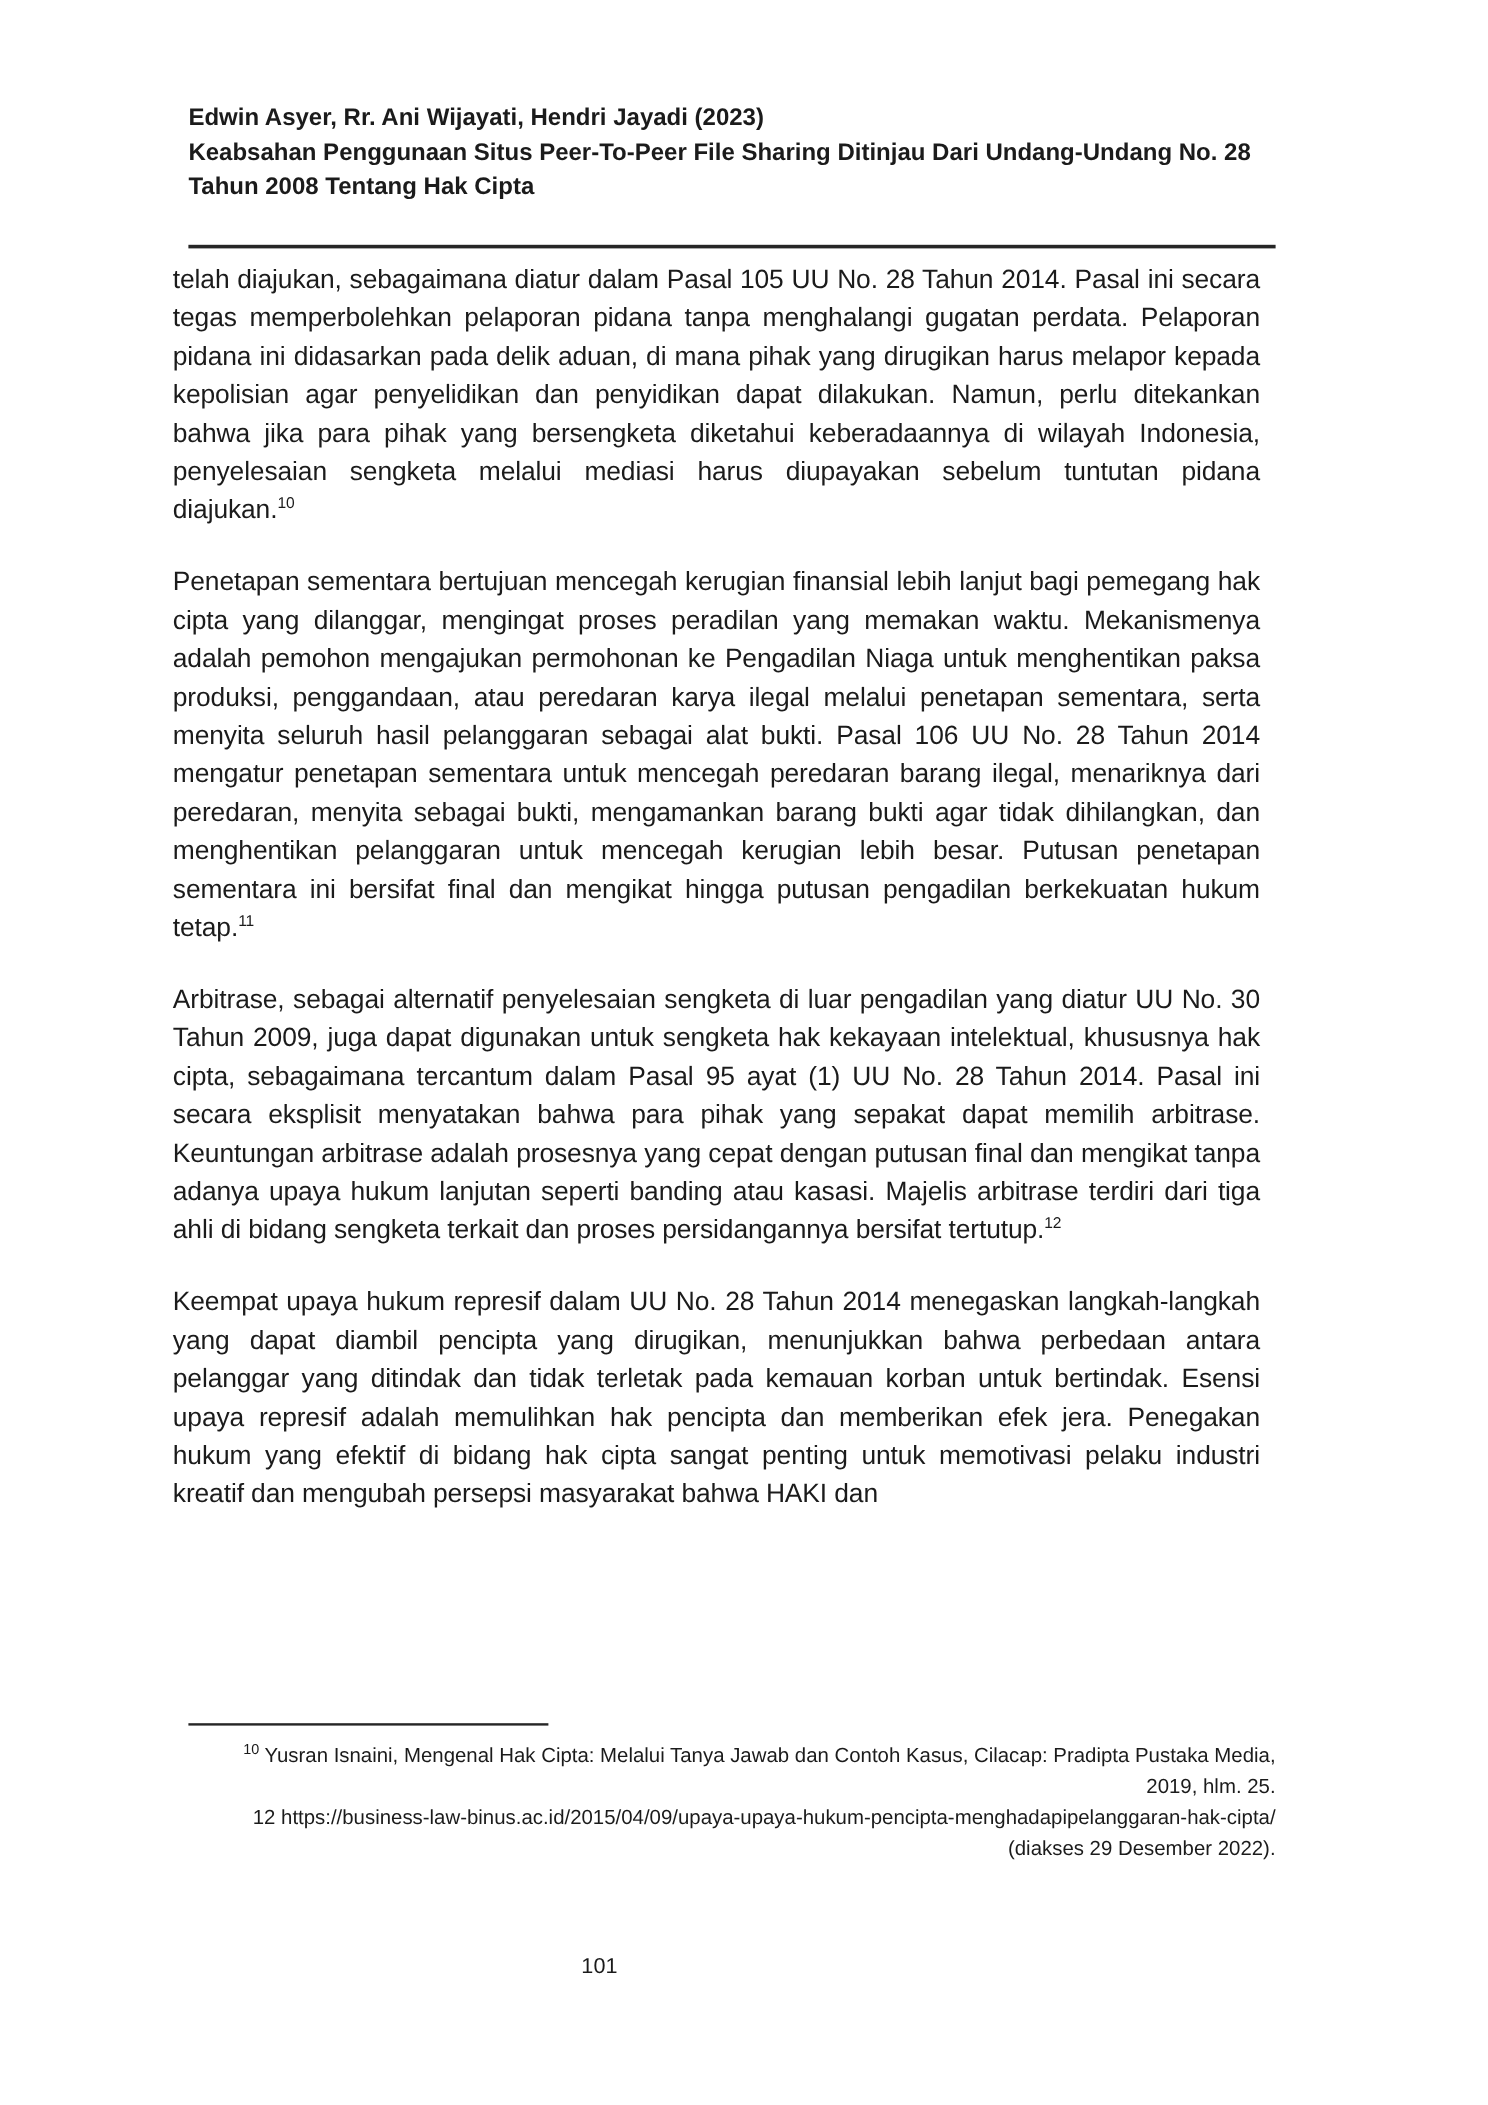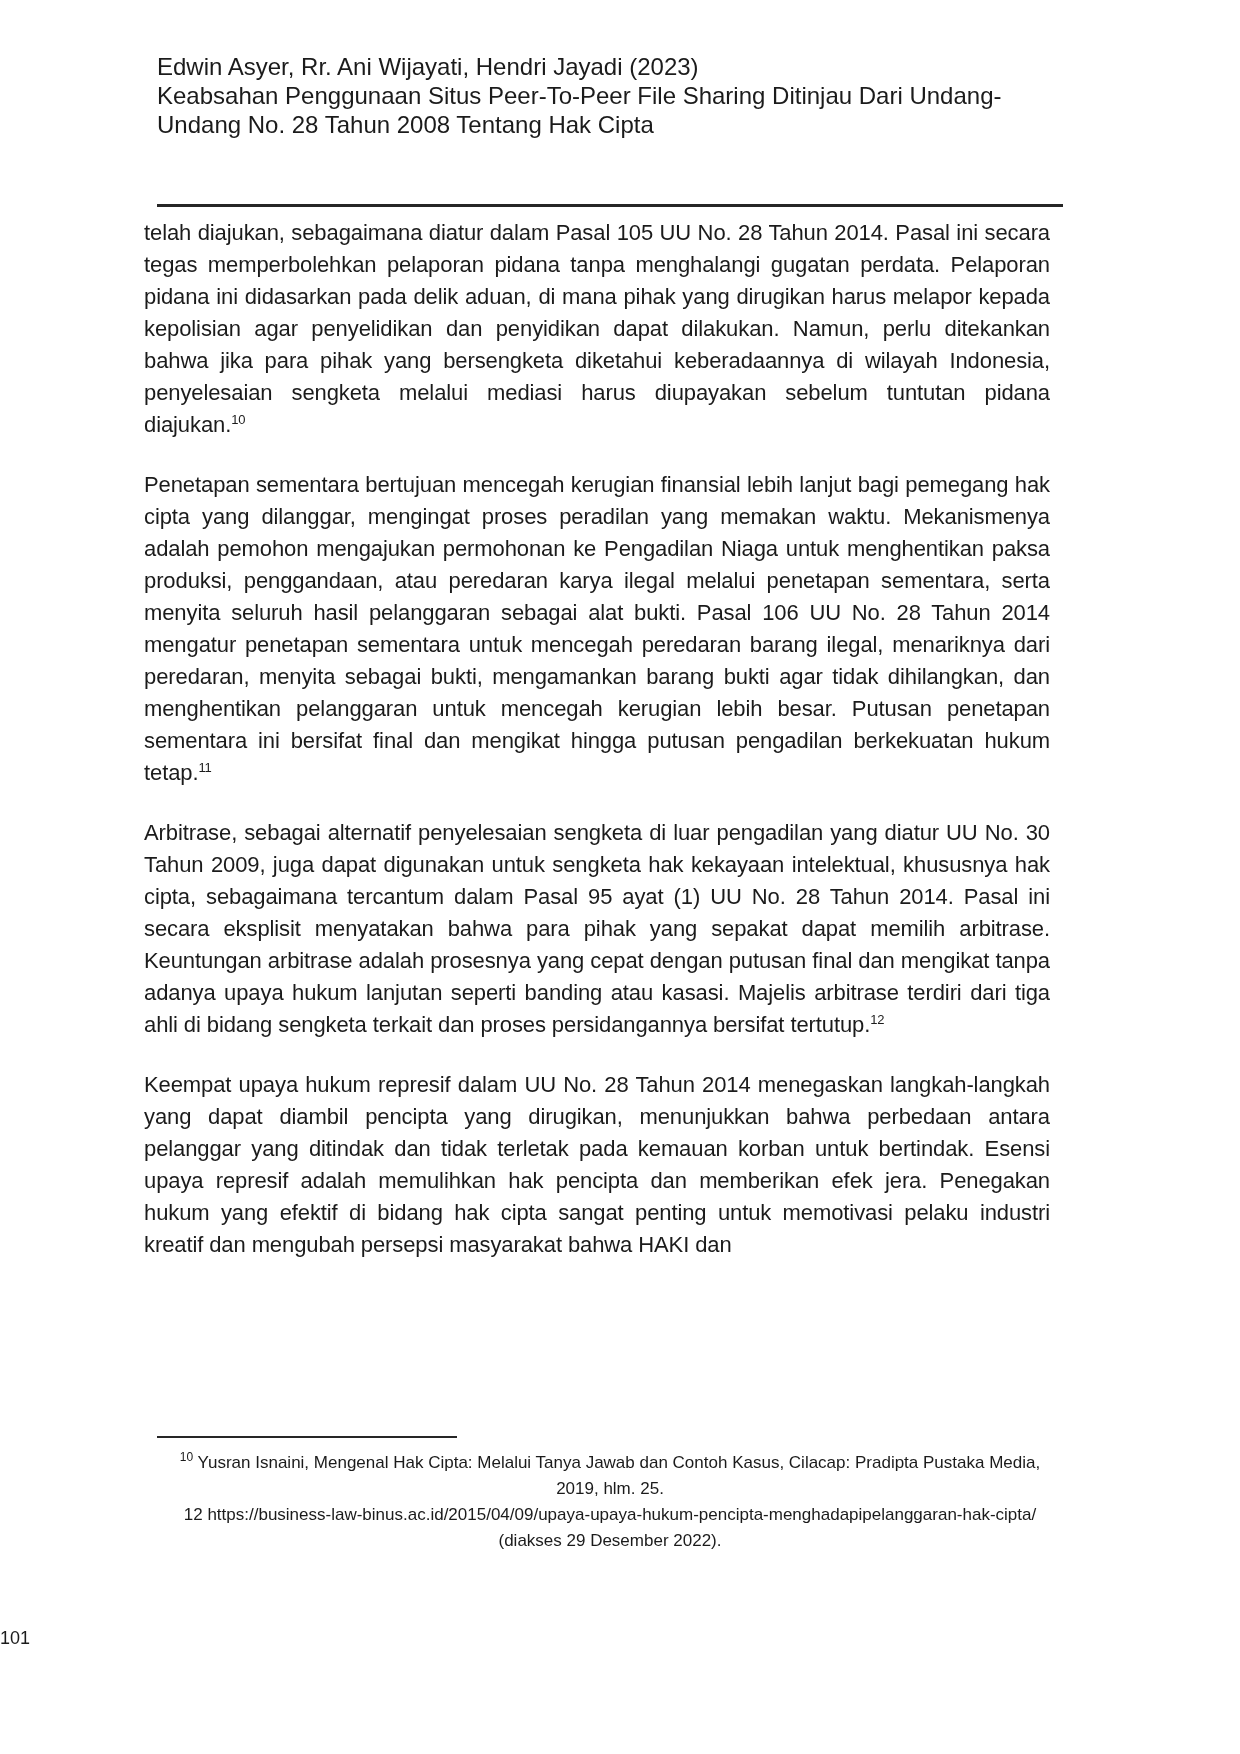--- a/index.html
+++ b/index.html
@@ -13,25 +13,25 @@
     position:relative;
     width:1240px;
     height:1754px;
     background:var(--bg-color);
     font-family:"Liberation Sans", sans-serif;
     color:var(--text-color);
     overflow:hidden;
   }
   .doc-header{
     position:absolute;
-    top:52px;
+    top:84px;
     left:157px;
     width:906px;
-    font-size:24px;
-    font-weight:normal;
+    font-size:20px;
+    font-weight:bold;
     line-height:29px;
   }
   .doc-header .hline{ margin:0; }
   .header-rule{
     position:absolute;
     top:204px;
     left:157px;
     width:906px;
     height:3px;
     background:var(--rule-color);
@@ -54,40 +54,40 @@
     line-height:0;
     vertical-align:super;
   }
   .footnotes{
     position:absolute;
     top:1436px;
     left:157px;
     width:906px;
     font-size:17px;
     line-height:26px;
-    text-align:center;
+    text-align:right;
   }
   .fn-separator{
     width:300px;
     height:0;
     border-top:2px solid var(--rule-color);
     margin-bottom:12px;
   }
   .fn-item{ margin:0; }
   .fn-item sup{
     font-size:12px;
     line-height:0;
     vertical-align:super;
   }
   .page-number{
     position:absolute;
     top:1628px;
     left:0;
     width:999px;
-    text-align:left;
+    text-align:center;
     font-size:18px;
   }
 </style>
 </head>
 <body>
 
 <div class="page">
 
   <header class="doc-header">
     <div class="hline">Edwin Asyer, Rr. Ani Wijayati, Hendri Jayadi (2023)</div>

